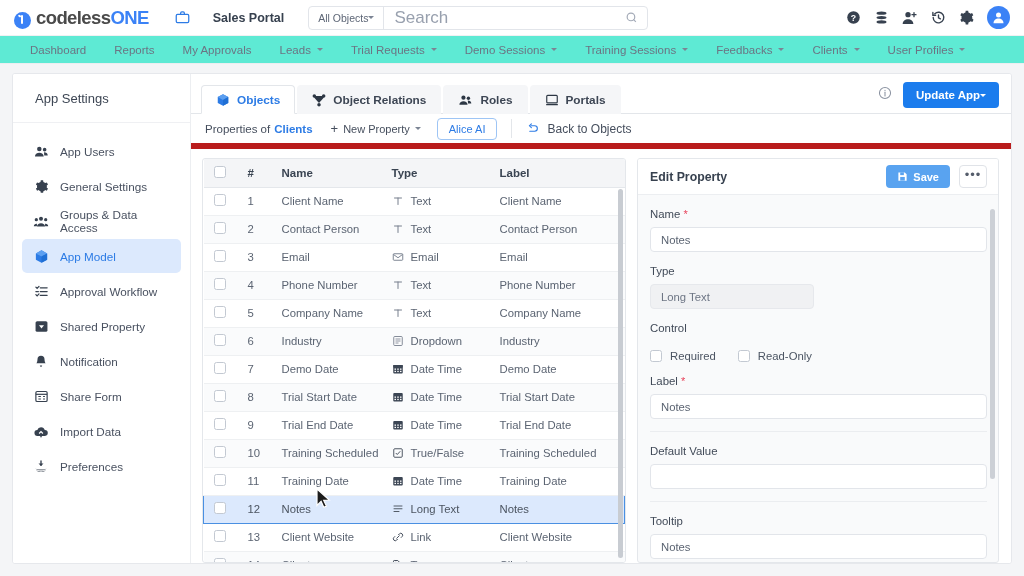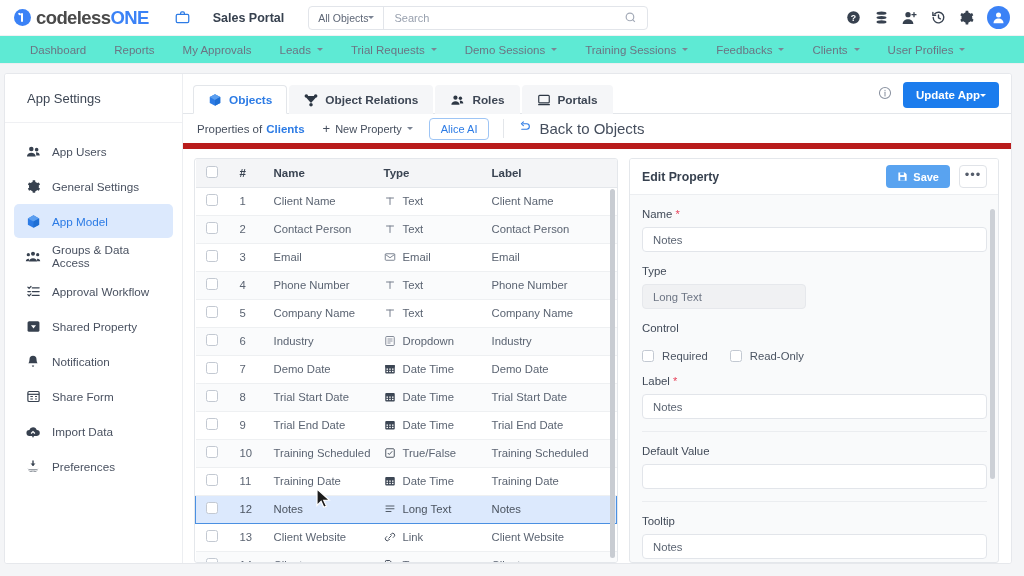--- a/index.html
+++ b/index.html
@@ -17,21 +17,21 @@
   }
 
   
   .topbar {
     height: 36px; min-height: 36px;
     background: #ffffff;
     display: flex; align-items: center;
     padding: 0 14px;
     border-bottom: 1px solid #f0f1f3;
   }
-  .logo { display: flex; align-items: center; gap: 5px; }
+  .logo { display: flex; align-items: flex-end; gap: 5px; }
   .logo-mark {
     width: 17px; height: 17px; border-radius: 50%;
     background: #3b82f6; position: relative;
     display: inline-block;
   }
   .logo-mark::after {
     content: ""; position: absolute;
     left: 7px; top: 3.5px;
     width: 2.4px; height: 9px; background: #fff; border-radius: 1px;
   }
@@ -67,21 +67,21 @@
   }
   .caret {
     width: 0; height: 0;
     border-left: 3.2px solid transparent;
     border-right: 3.2px solid transparent;
     border-top: 3.8px solid #7b8494;
     display: inline-block;
   }
   .search-input {
     flex: 1; border: 0; outline: 0;
-    font-size: 11px; color: #5d6676;
+    font-size: 17px; color: #5d6676;
     padding: 0 10px; background: transparent;
     font-family: "Liberation Sans", sans-serif;
   }
   .search-input::placeholder { color: #98a0ae; }
   .search-mag { padding-right: 10px; display: flex; }
 
   .top-icons {
     margin-left: auto; display: flex; align-items: center; gap: 13px;
   }
   .ticon { display: flex; align-items: center; justify-content: center; }
@@ -102,21 +102,21 @@
   .navitem {
     font-size: 11.5px; color: #6b7483;
     padding: 0 14px; display: flex; align-items: center; gap: 6px;
     white-space: nowrap; height: 100%;
   }
   .navitem:first-child { padding-left: 10px; }
 
   
   .body-area {
     flex: 1; background: #f4f5f7;
-    padding: 9px 12px 12px 4px;
+    padding: 9px 12px 12px 12px;
     display: flex; gap: 0px;
     overflow: hidden;
   }
   .content-card {
     flex: 1; display: flex;
     background: #ffffff;
     border: 1px solid #e6e8ec;
     border-radius: 3px;
     overflow: hidden;
   }
@@ -203,22 +203,22 @@
     margin-left: 16px;
     border: 1px solid #9ec5f5; border-radius: 4px;
     color: #2c7be5; font-size: 11px;
     height: 22px; padding: 0 11px;
     display: flex; align-items: center;
     background: #fff;
     font-family: "Liberation Sans", sans-serif;
   }
   .vsep { width: 1px; height: 19px; background: #e3e6ea; margin: 0 14px; }
   .back-obj {
-    display: flex; gap: 7px;
-    color: #454e5d; font-size: 15px;
+    display: flex; align-items: center; gap: 7px;
+    color: #454e5d; font-size: 12px;
   }
 
   
   .work {
     flex: 1; display: flex;
     padding: 9px 12px 0 11px;
     gap: 11px; overflow: hidden;
   }
 
   
@@ -469,43 +469,43 @@
 
           <div class="sb-item">
             <span class="sb-ico">
                 <svg width="15" height="15" viewBox="0 0 24 24" fill="#37414f">
                   <path d="M12 8.4a3.6 3.6 0 1 0 0 7.2 3.6 3.6 0 0 0 0-7.2zm8.6 3.6c0-.6-.1-1.2-.2-1.8l2-1.5-1.9-3.3-2.4 1a8 8 0 0 0-3.1-1.8L14.6 2h-3.8l-.4 2.6a8 8 0 0 0-3.1 1.8l-2.4-1L3 8.7l2 1.5c-.1.6-.2 1.2-.2 1.8s.1 1.2.2 1.8l-2 1.5 1.9 3.3 2.4-1a8 8 0 0 0 3.1 1.8l.4 2.6h3.8l.4-2.6a8 8 0 0 0 3.1-1.8l2.4 1 1.9-3.3-2-1.5c.1-.6.2-1.2.2-1.8z"></path>
                 </svg>
               </span>
             <span>General Settings</span>
           </div>
 
-          <div class="sb-item active">
-            <span class="sb-ico">
-                <svg width="15" height="15" viewBox="0 0 24 24">
-                  <path d="M12 2l9 5v10l-9 5-9-5V7z" fill="#2c7be5"></path>
-                  <path d="M12 2l9 5-9 5-9-5z" fill="#5c9ff0"></path>
-                  <path d="M12 12v10l9-5V7z" fill="#1f6fd4"></path>
-                </svg>
-              </span>
-            <span>App Model</span>
-          </div>
-
           <div class="sb-item">
             <span class="sb-ico">
                 <svg width="16" height="15" viewBox="0 0 24 24" fill="#37414f">
                   <circle cx="12" cy="7.5" r="3.2"></circle>
                   <circle cx="4.5" cy="9" r="2.6"></circle>
                   <circle cx="19.5" cy="9" r="2.6"></circle>
                   <path d="M5.5 20c0-3.2 2.8-5.2 6.5-5.2s6.5 2 6.5 5.2z"></path>
                   <path d="M0.5 19.5c0-2.4 1.8-3.9 4.2-3.9h.8v3.9z"></path>
                   <path d="M23.5 19.5c0-2.4-1.8-3.9-4.2-3.9h-.8v3.9z"></path>
                 </svg>
               </span>
             <span>Groups &amp; Data Access</span>
+          </div>
+
+          <div class="sb-item active">
+            <span class="sb-ico">
+                <svg width="15" height="15" viewBox="0 0 24 24">
+                  <path d="M12 2l9 5v10l-9 5-9-5V7z" fill="#2c7be5"></path>
+                  <path d="M12 2l9 5-9 5-9-5z" fill="#5c9ff0"></path>
+                  <path d="M12 12v10l9-5V7z" fill="#1f6fd4"></path>
+                </svg>
+              </span>
+            <span>App Model</span>
           </div>
 
           <div class="sb-item">
             <span class="sb-ico">
                 <svg width="15" height="15" viewBox="0 0 24 24" fill="none" stroke="#37414f" stroke-width="2" stroke-linecap="round">
                   <path d="M10 6h11M10 12h11M10 18h11"></path>
                   <path d="M3 5l2 2 3-3.2"></path>
                   <path d="M3 12h4"></path>
                   <path d="M3 17l2 2 3-3.2"></path>
                 </svg>

